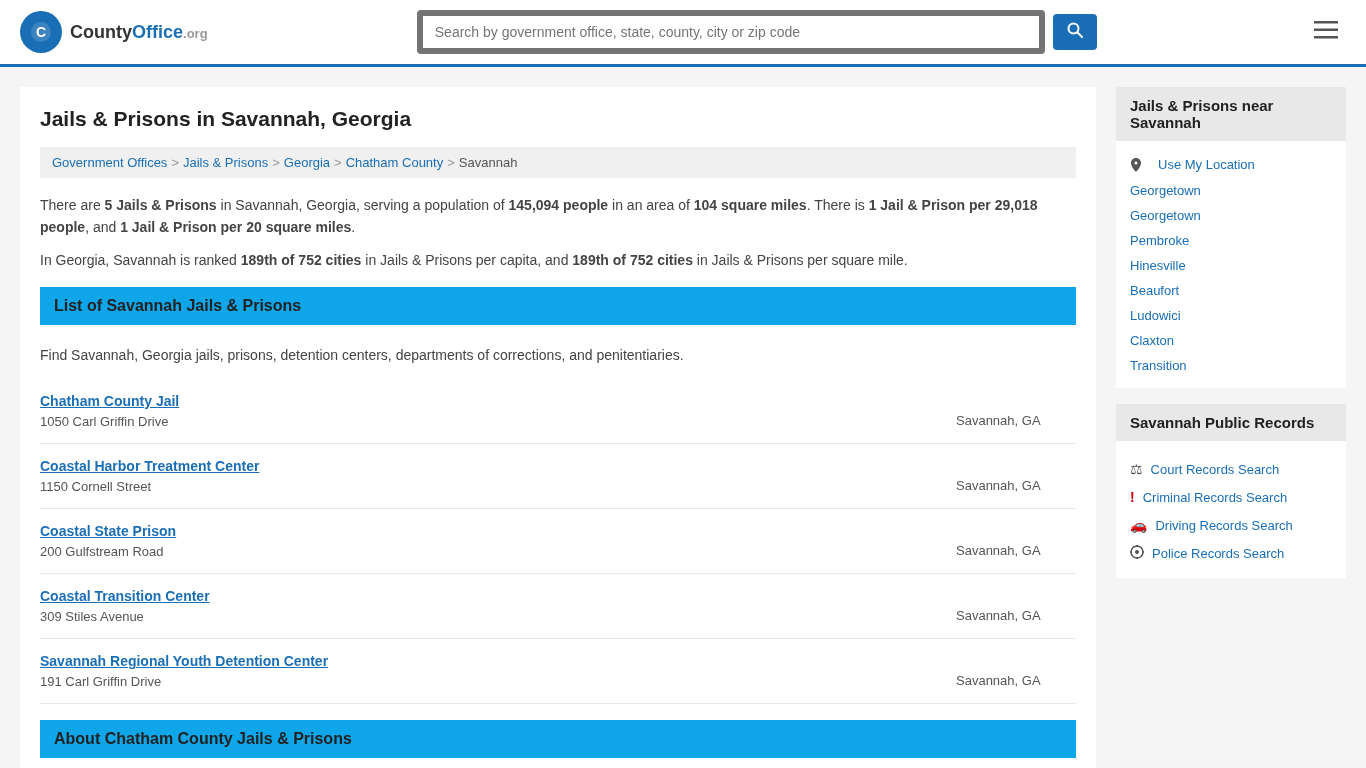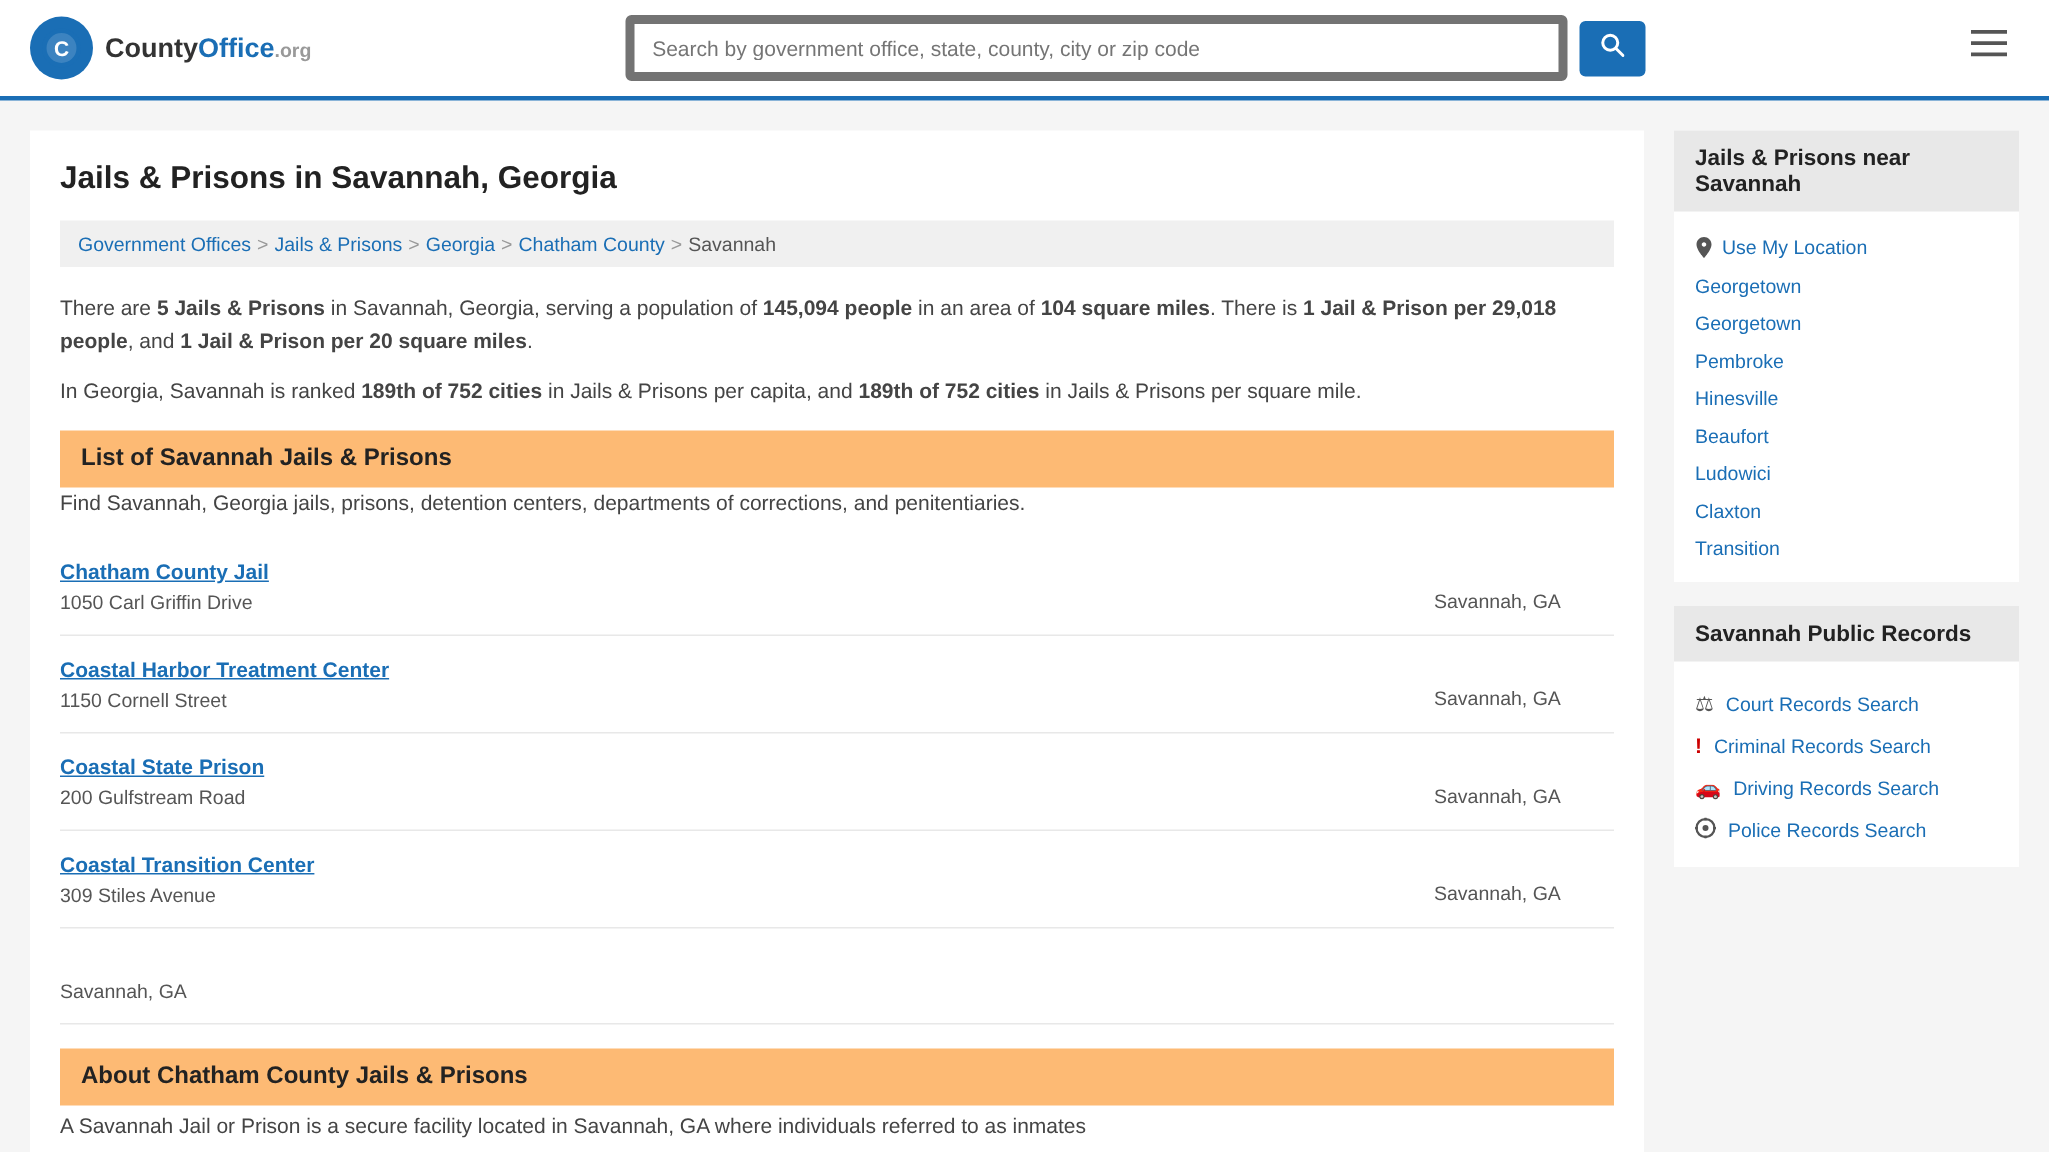--- a/index.html
+++ b/index.html
@@ -110,26 +110,26 @@
     .info-text {
       font-size: 14px;
       line-height: 1.6;
       color: #444;
       margin-bottom: 10px;
     }
     .info-text strong { font-weight: bold; }
 
     
     .section-header {
-      background: #fdba74;
+      background: #0ea5e9;
       padding: 10px 14px;
       font-size: 16px;
       font-weight: bold;
       color: #222;
-      margin: 16px 0 2px 0;
+      margin: 16px 0 22px 0;
     }
 
     .section-desc {
       font-size: 14px;
       color: #444;
       margin-bottom: 16px;
     }
 
     
     .facility-item {
@@ -181,21 +181,21 @@
       color: #222;
     }
 
     .sidebar-content {
       padding: 10px 14px;
     }
 
     .sidebar-use-location {
       display: flex;
       align-items: center;
-      gap: 6px;
+      gap: 16px;
       color: #1a6eb5;
       text-decoration: none;
       font-size: 13px;
       padding: 6px 0;
       cursor: pointer;
     }
 
     .sidebar-link {
       display: block;
       color: #1a6eb5;
@@ -326,20 +326,24 @@
 
       <div class="facility-item">
         <div class="facility-info">
           <a class="facility-name">Coastal Transition Center</a>
           <span class="facility-address">309 Stiles Avenue</span>
         </div>
         <div class="facility-location">Savannah, GA</div>
       </div>
 
       <div class="facility-item">
+        <div class="facility-info">
+          <a class="facility-name">Savannah Regional Youth Detention Center</a>
+          <span class="facility-address">191 Carl Griffin Drive</span>
+        </div>
         <div class="facility-location">Savannah, GA</div>
       </div>
 
     </div>
 
     <div class="about-section">
       <div class="section-header">About Chatham County Jails &amp; Prisons</div>
       <p class="about-text">A Savannah Jail or Prison is a secure facility located in Savannah, GA where individuals referred to as inmates</p>
     </div>
 

